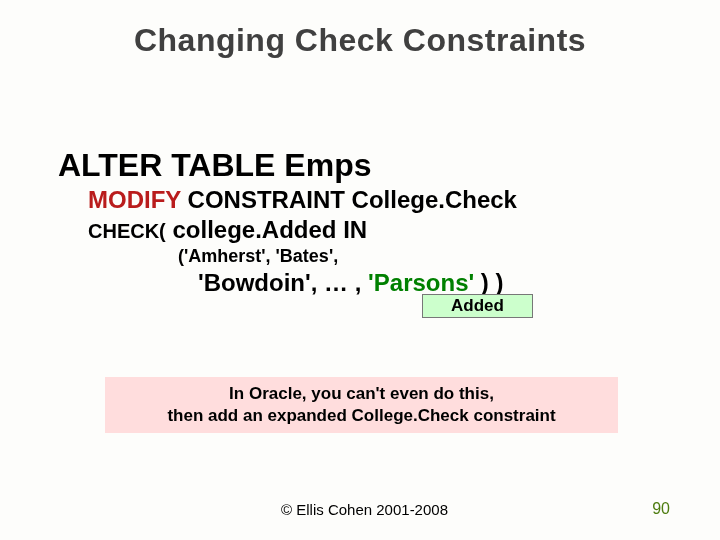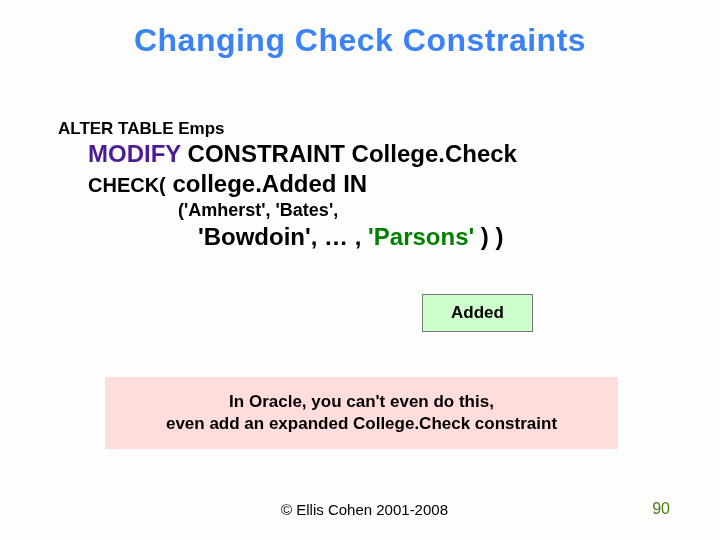--- a/index.html
+++ b/index.html
@@ -14,64 +14,64 @@
   }
   .slide {
     width: 720px;
     height: 540px;
     position: relative;
     box-sizing: border-box;
   }
   .title {
     font-weight: bold;
     font-size: 32px;
-    color: #3b82f6;
+    color: #404040;
     text-align: center;
     padding-top: 22px;
     letter-spacing: 0.5px;
   }
   .code-block {
     position: absolute;
     left: 58px;
     top: 118px;
     font-weight: bold;
     color: #000;
     line-height: 1.25;
     font-size: 24px;
   }
-  .code-block .line1 { font-size: 17px; }
+  .code-block .line1 { font-size: 32px; margin-top: 27px; }
   .code-block .line2 { font-size: 24px; padding-left: 30px; }
   .code-block .line3 { font-size: 24px; padding-left: 30px; }
   .code-block .line4 { font-size: 18px; padding-left: 120px; }
   .code-block .line5 { font-size: 24px; padding-left: 140px; }
-  .red { color: #4c1d95; text-align: right; }
+  .red { color: #b91c1c; text-align: right; }
   .green { color: #008000; margin-top: 20px; }
   .sm { font-size: 20px; }
   .added-box {
     position: absolute;
     left: 422px;
     top: 294px;
     background: #ccffcc;
     border: 1px solid #777;
-    padding: 8px 28px;
+    padding: 1px 28px;
     font-weight: bold;
     font-size: 17px;
     color: #000;
   }
   .note-box {
     position: absolute;
     left: 105px;
     top: 377px;
     width: 505px;
     background: #ffdddd;
     text-align: center;
     font-weight: bold;
     font-size: 17px;
     color: #000;
-    padding: 14px 4px;
+    padding: 6px 4px;
     line-height: 1.3;
   }
   .footer-copyright {
     position: absolute;
     left: 0;
     right: 0;
     bottom: 22px;
     text-align: center;
     font-size: 15px;
     color: #000;
@@ -103,19 +103,19 @@
     <div class="line4">('Amherst', 'Bates',</div>
     <div class="line5">
       <span>'Bowdoin', … , </span><span class="green">'Parsons'</span><span> ) )</span>
     </div>
   </div>
 
   <div class="added-box">Added</div>
 
   <div class="note-box">
     <div>In Oracle, you can't even do this,</div>
-    <div>even add an expanded College.Check constraint</div>
+    <div>then add an expanded College.Check constraint</div>
   </div>
 
   <div class="footer-copyright">© Ellis Cohen 2001-2008</div>
   <div class="footer-pagenum">90</div>
 
 </div>
 
 </body></html>

